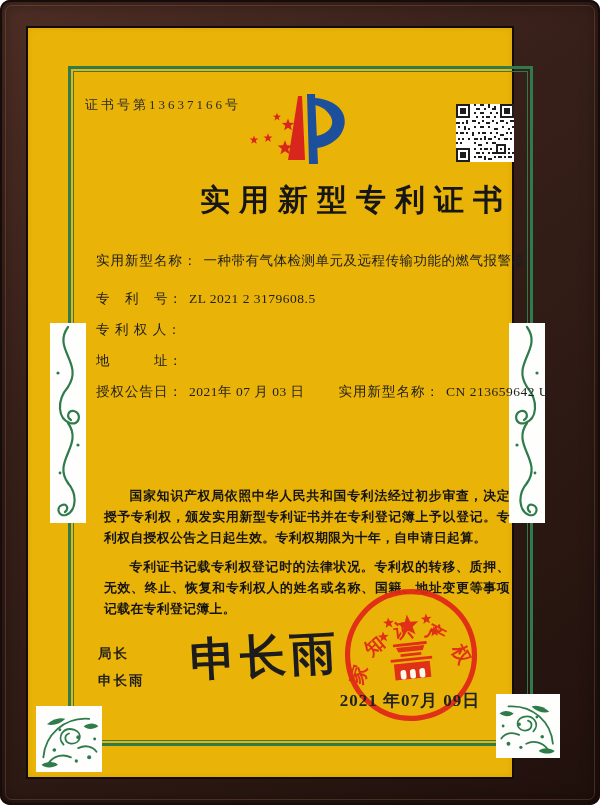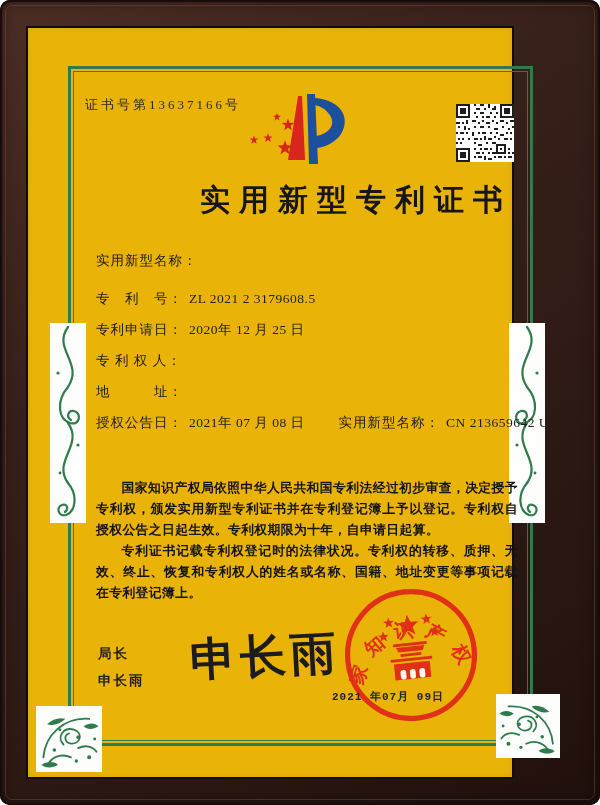--- a/index.html
+++ b/index.html
@@ -51,35 +51,35 @@
   .frow.first{margin-bottom:20px;}
   .frow .lbl{letter-spacing:1px;}
   .frow .val{margin-left:6px;letter-spacing:.5px;}
   .grant{display:flex;text-align:right;}
   .grant .pair2{margin-left:34px;display:flex;}
   .paras{
     position:absolute;left:68px;width:422px;top:450px;
     font-size:12.8px;line-height:1.64;color:#141414;font-weight:600;
     text-align:justify;
   }
-  .paras p{margin:0;text-indent:2em;letter-spacing:.4px;}
+  .paras p{margin:8px;text-indent:2em;letter-spacing:.4px;}
   .signoff{
     position:absolute;left:70px;top:612px;font-size:13.5px;color:#1e1e1e;
     line-height:2.0;font-weight:600;letter-spacing:2px;
   }
   .signature{
     position:absolute;left:142px;top:598px;width:190px;text-align:center;
     font-size:46px;color:#1c1c1c;transform:rotate(-3deg);
     font-weight:600;letter-spacing:4px;
   }
   .seal{position:absolute;left:312px;top:556px;width:142px;height:142px;transform:rotate(-6deg);opacity:.93;}
   .seal svg{display:block;width:100%;height:100%;}
   .sealdate{
-    position:absolute;left:304px;top:661px;width:156px;
-    font-size:11px;letter-spacing:1px;color:#222;font-weight:600;font-family:Liberation Mono, monospace;
+    position:absolute;left:304px;top:661px;width:156px;text-align:center;
+    font-size:17px;letter-spacing:1px;color:#222;font-weight:600;
   }
 </style>
 </head>
 <body>
 
 <svg width="0" height="0" style="position:absolute">
   <defs>
     <polygon id="star5" points="0,-6 1.47,-2.02 5.71,-1.85 2.38,0.77 3.53,4.85 0,2.5 -3.53,4.85 -2.38,0.77 -5.71,-1.85 -1.47,-2.02"></polygon>
     <g id="vine" stroke="#2f7b4c" stroke-width="2.2" fill="none" stroke-linecap="round">
       <path d="M18 4 C2 26 34 40 18 64"></path>
@@ -185,38 +185,35 @@
       <rect x="22" y="22" width="1" height="1" fill="#1d1d1d"></rect>
       <path fill="#1d1d1d" d="M9 0h1v1h-1zM12 0h2v1h-2zM16 0h1v2h-1zM19 1h1v1h-1zM10 2h2v1h-2zM14 2h1v1h-1zM18 2h2v1h-2zM9 4h1v1h-1zM12 4h2v1h-2zM17 4h1v1h-1zM20 4h1v1h-1zM10 6h1v1h-1zM13 6h1v1h-1zM15 6h2v1h-2zM19 6h1v1h-1zM0 9h2v1h-2zM3 9h1v1h-1zM5 8h1v2h-1zM8 8h2v1h-2zM11 9h1v1h-1zM13 8h1v1h-1zM15 9h2v1h-2zM18 8h1v1h-1zM20 9h1v1h-1zM22 8h2v1h-2zM25 9h1v1h-1zM27 8h2v1h-2zM1 11h1v1h-1zM4 11h1v2h-1zM6 12h1v1h-1zM9 11h1v1h-1zM12 11h2v1h-2zM16 11h1v1h-1zM19 12h2v1h-2zM23 11h1v1h-1zM26 12h1v1h-1zM28 11h1v1h-1zM0 14h1v1h-1zM2 14h2v1h-2zM5 14h1v1h-1zM8 14h1v2h-1zM11 14h1v1h-1zM13 14h2v1h-2zM17 14h1v1h-1zM20 14h1v1h-1zM22 15h2v1h-2zM25 14h1v1h-1zM27 14h1v1h-1zM1 17h1v1h-1zM3 17h1v1h-1zM6 17h1v1h-1zM9 17h2v1h-2zM12 17h1v1h-1zM14 16h1v2h-1zM16 17h2v1h-2zM19 16h1v1h-1zM21 17h1v1h-1zM24 17h2v1h-2zM27 17h1v1h-1zM0 19h1v1h-1zM2 19h1v1h-1zM9 19h1v1h-1zM11 20h2v1h-2zM15 19h1v1h-1zM18 19h2v1h-2zM9 22h1v1h-1zM12 22h1v1h-1zM14 22h2v1h-2zM17 22h1v1h-1zM26 22h1v1h-1zM10 24h2v1h-2zM13 24h1v1h-1zM16 24h1v1h-1zM18 24h2v1h-2zM26 24h1v1h-1zM28 24h1v1h-1zM9 26h1v1h-1zM11 26h2v1h-2zM14 26h1v2h-1zM16 27h2v1h-2zM19 26h1v1h-1zM21 26h2v1h-2zM24 26h1v1h-1zM26 26h2v1h-2z"></path>
     </svg>
   </div>
 
   <div class="title">实用新型专利证书</div>
 
   <div class="fields">
     <div class="frow first">
       <span class="lbl">实用新型名称：</span>
+      <span class="val">一种带有气体检测单元及远程传输功能的燃气报警器</span>
     </div>
     <div class="frow">
       <span class="lbl">专　利　号：</span>
       <span class="val">ZL 2021 2 3179608.5</span>
     </div>
     <div class="frow">
-      <span class="lbl">专利申请日：</span>
-      <span class="val">2020年 12 月 25 日</span>
-    </div>
-    <div class="frow">
       <span class="lbl">专 利 权 人：</span>
     </div>
     <div class="frow">
       <span class="lbl">地　　　址：</span>
     </div>
     <div class="frow grant">
       <span class="lbl">授权公告日：</span>
-      <span class="val">2021年 07 月 08 日</span>
+      <span class="val">2021年 07 月 03 日</span>
       <span class="pair2">
         <span class="lbl">实用新型名称：</span>
         <span class="val">CN 213659642 U</span>
       </span>
     </div>
   </div>
 
   <div class="paras">
     <p>国家知识产权局依照中华人民共和国专利法经过初步审查，决定授予专利权，颁发实用新型专利证书并在专利登记簿上予以登记。专利权自授权公告之日起生效。专利权期限为十年，自申请日起算。</p>
     <p>专利证书记载专利权登记时的法律状况。专利权的转移、质押、无效、终止、恢复和专利权人的姓名或名称、国籍、地址变更等事项记载在专利登记簿上。</p>

